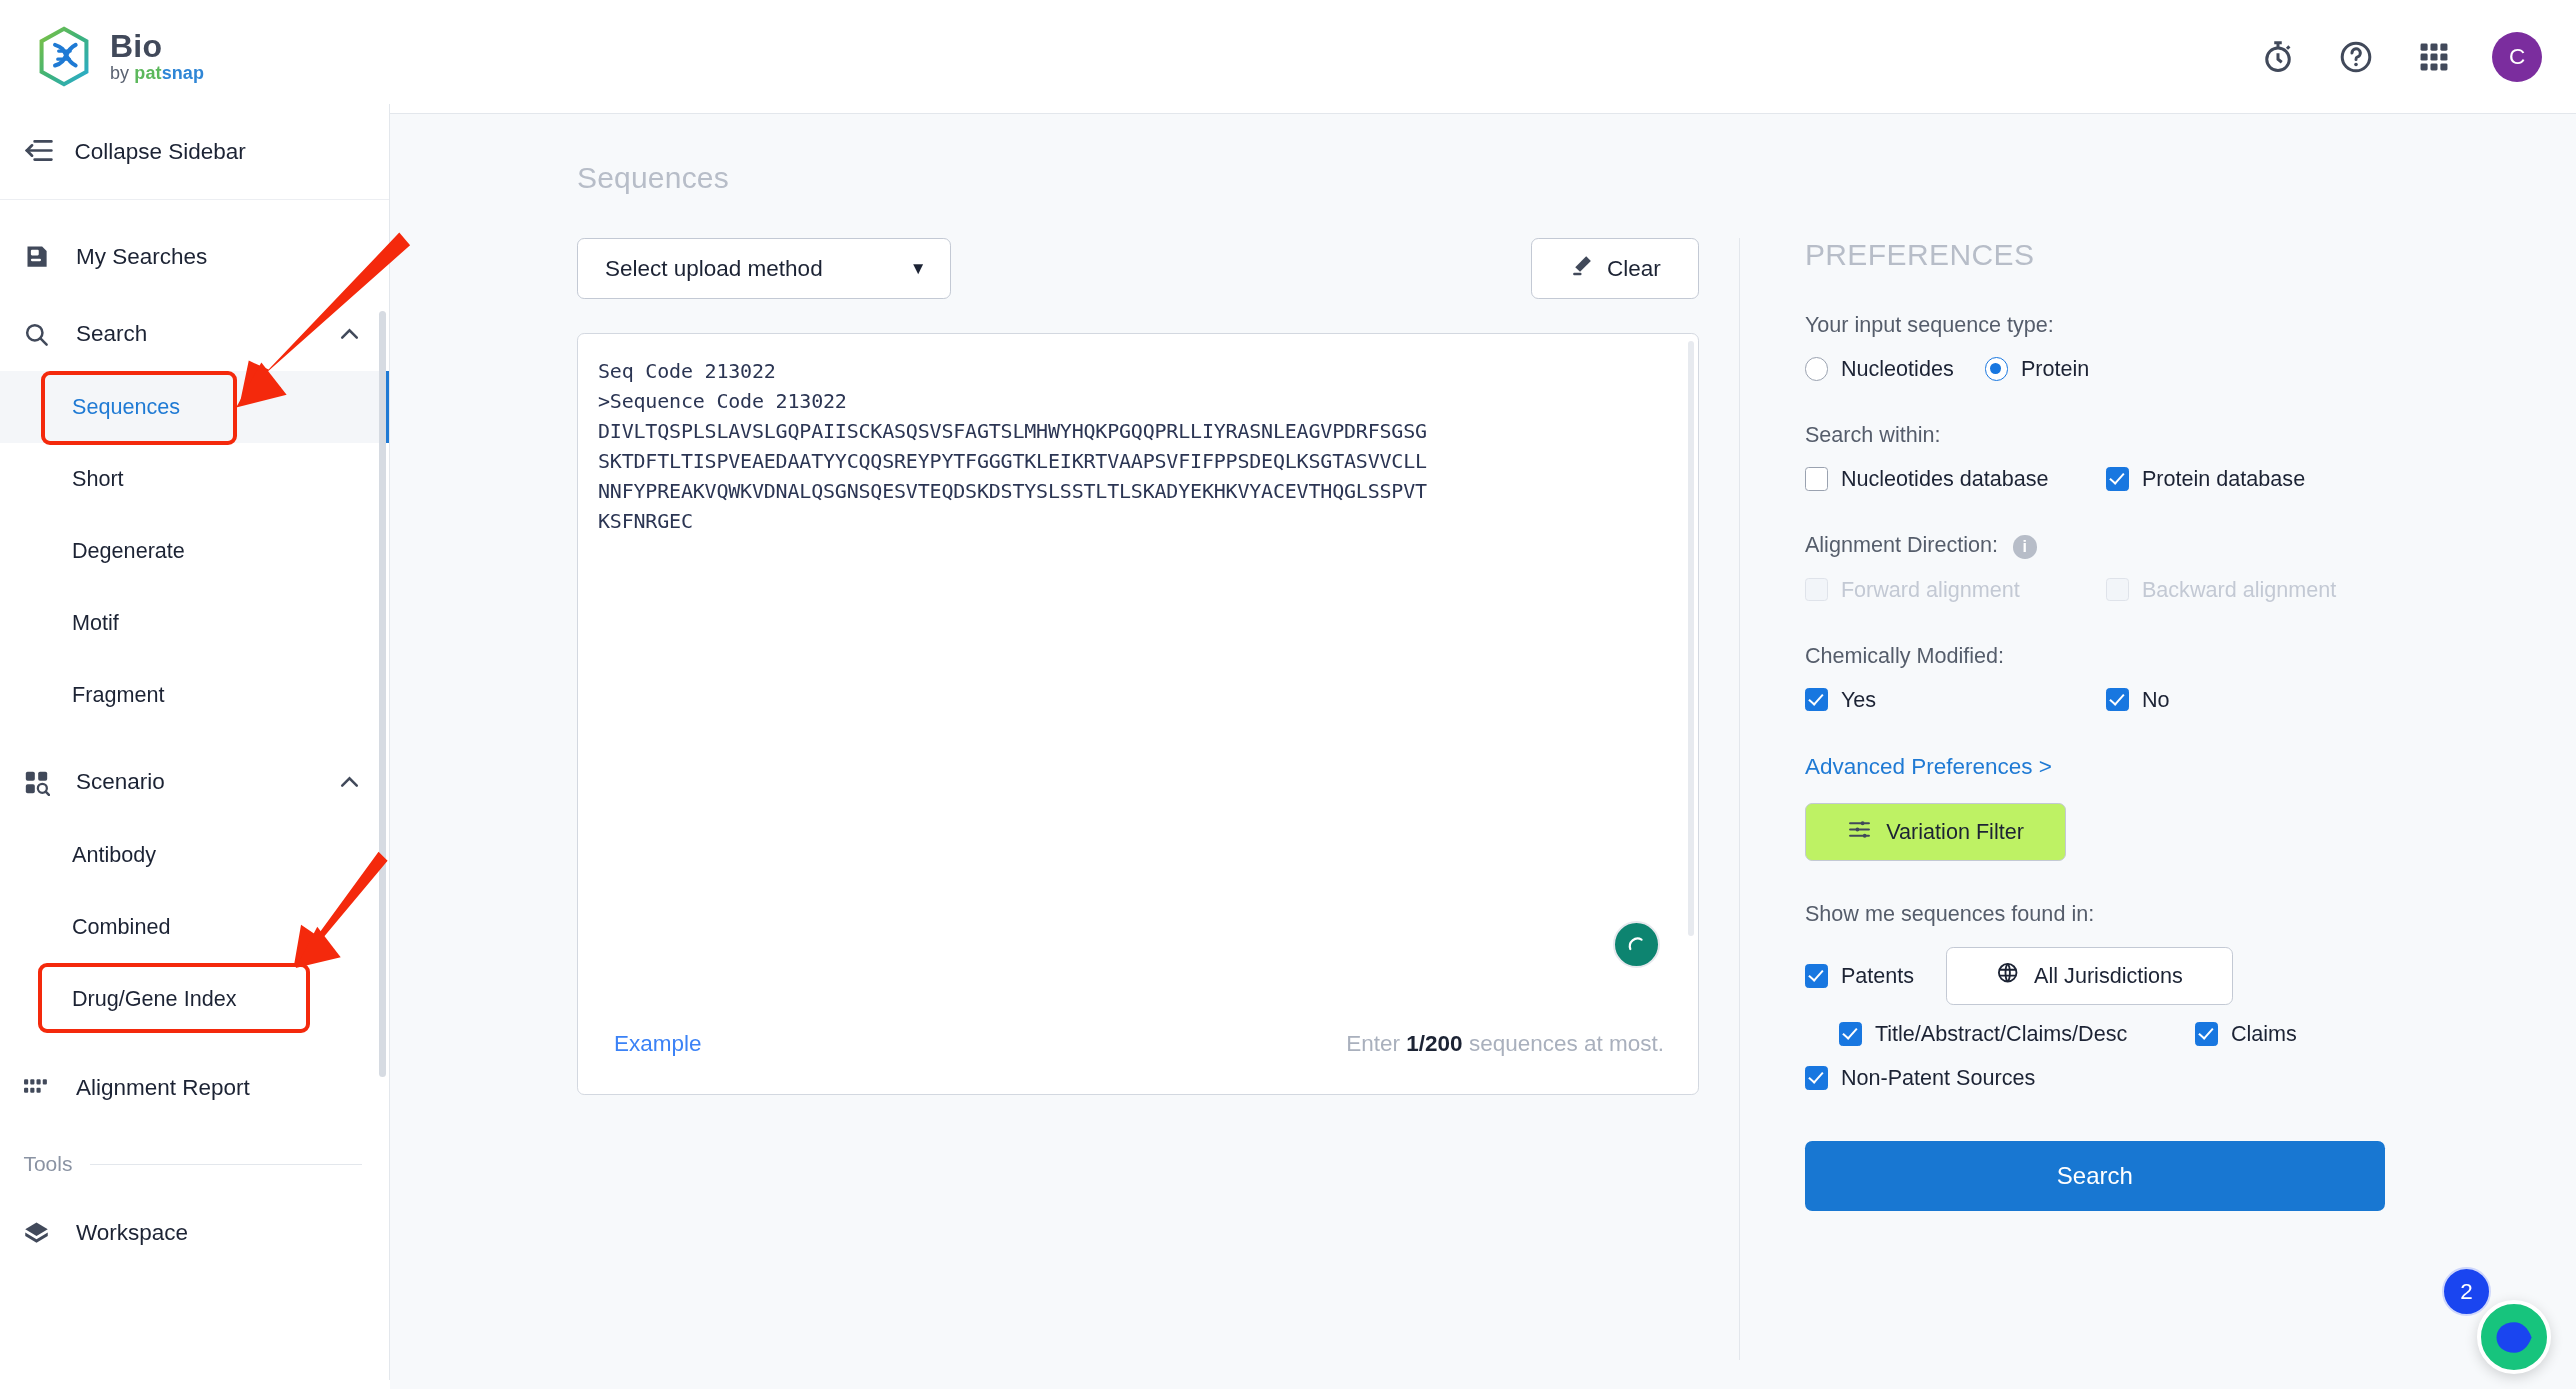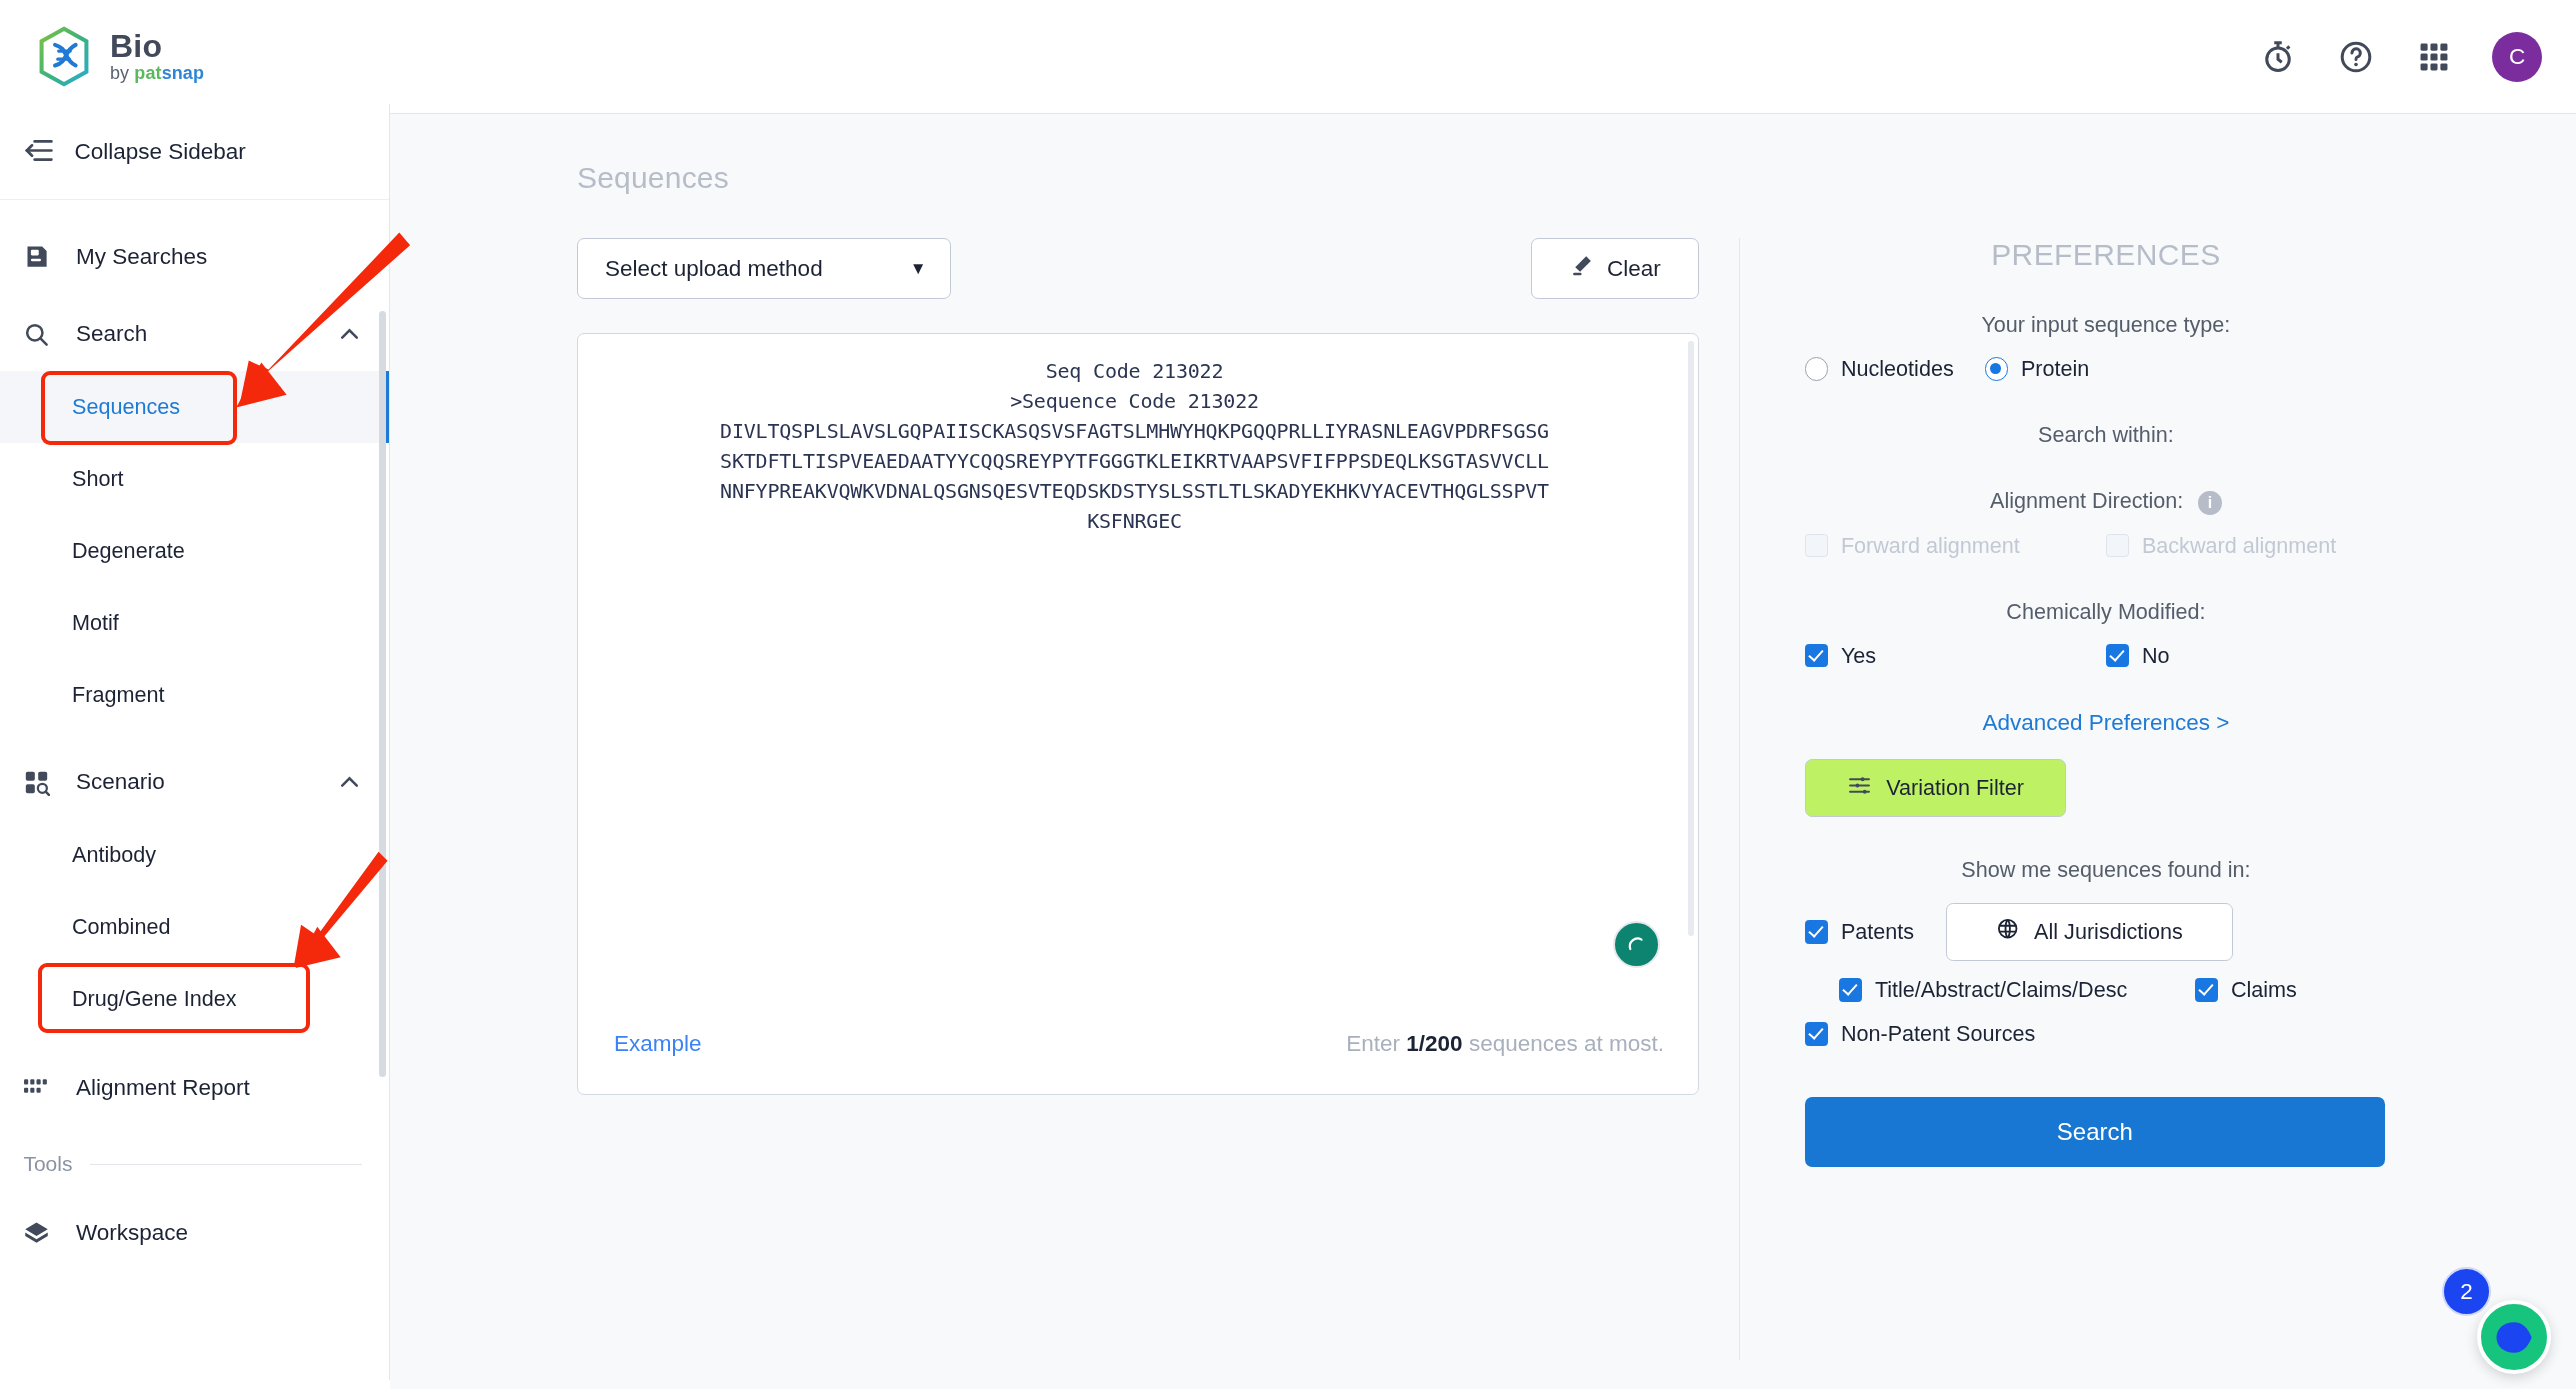--- a/index.html
+++ b/index.html
@@ -84,21 +84,21 @@
   
   .main {
     position: absolute; top: 114px; left: 390px;
     width: 2186px; height: 1276px; background: #f7f9fb;
     padding: 47px 0 0 0;
   }
   .page-title {
     font-size: 30px; color: #b7bdc8; margin: 0 0 0 187px; letter-spacing: 0.2px;
   }
 
-  .content { display: flex; padding: 43px 0 0 187px; text-align: center; }
+  .content { display: flex; padding: 43px 0 0 187px; }
   .left-col { width: 1122px; }
   .ctrl-row { display: flex; align-items: center; justify-content: space-between; width: 1122px; }
 
   .select {
     width: 374px; height: 61px; background: #fff; border: 0.9px solid #c3c9d4;
     border-radius: 7.2px; display: flex; align-items: center; justify-content: space-between;
     padding: 0 23.4px 0 27px; font-size: 22.5px; color: #1c2334; cursor: pointer;
   }
   .caret { font-size: 17px; color: #1c2334; }
 
@@ -443,20 +443,30 @@
             <span class="radio"></span>
             <span class="opt-text">Nucleotides</span>
           </label>
           <label class="pf-col">
             <span class="radio on"></span>
             <span class="opt-text">Protein</span>
           </label>
         </div>
 
         <div class="pf-label">Search within:</div>
+        <div class="pf-row">
+          <label class="pf-col wide">
+            <span class="cbx"></span>
+            <span class="opt-text">Nucleotides database</span>
+          </label>
+          <label class="pf-col wide">
+            <span class="cbx on"></span>
+            <span class="opt-text">Protein database</span>
+          </label>
+        </div>
 
         <div class="pf-label">
           <span>Alignment Direction:</span>
           <span class="info-dot">i</span>
         </div>
         <div class="pf-row">
           <label class="pf-col wide">
             <span class="cbx off-muted"></span>
             <span class="opt-text muted">Forward alignment</span>
           </label>

